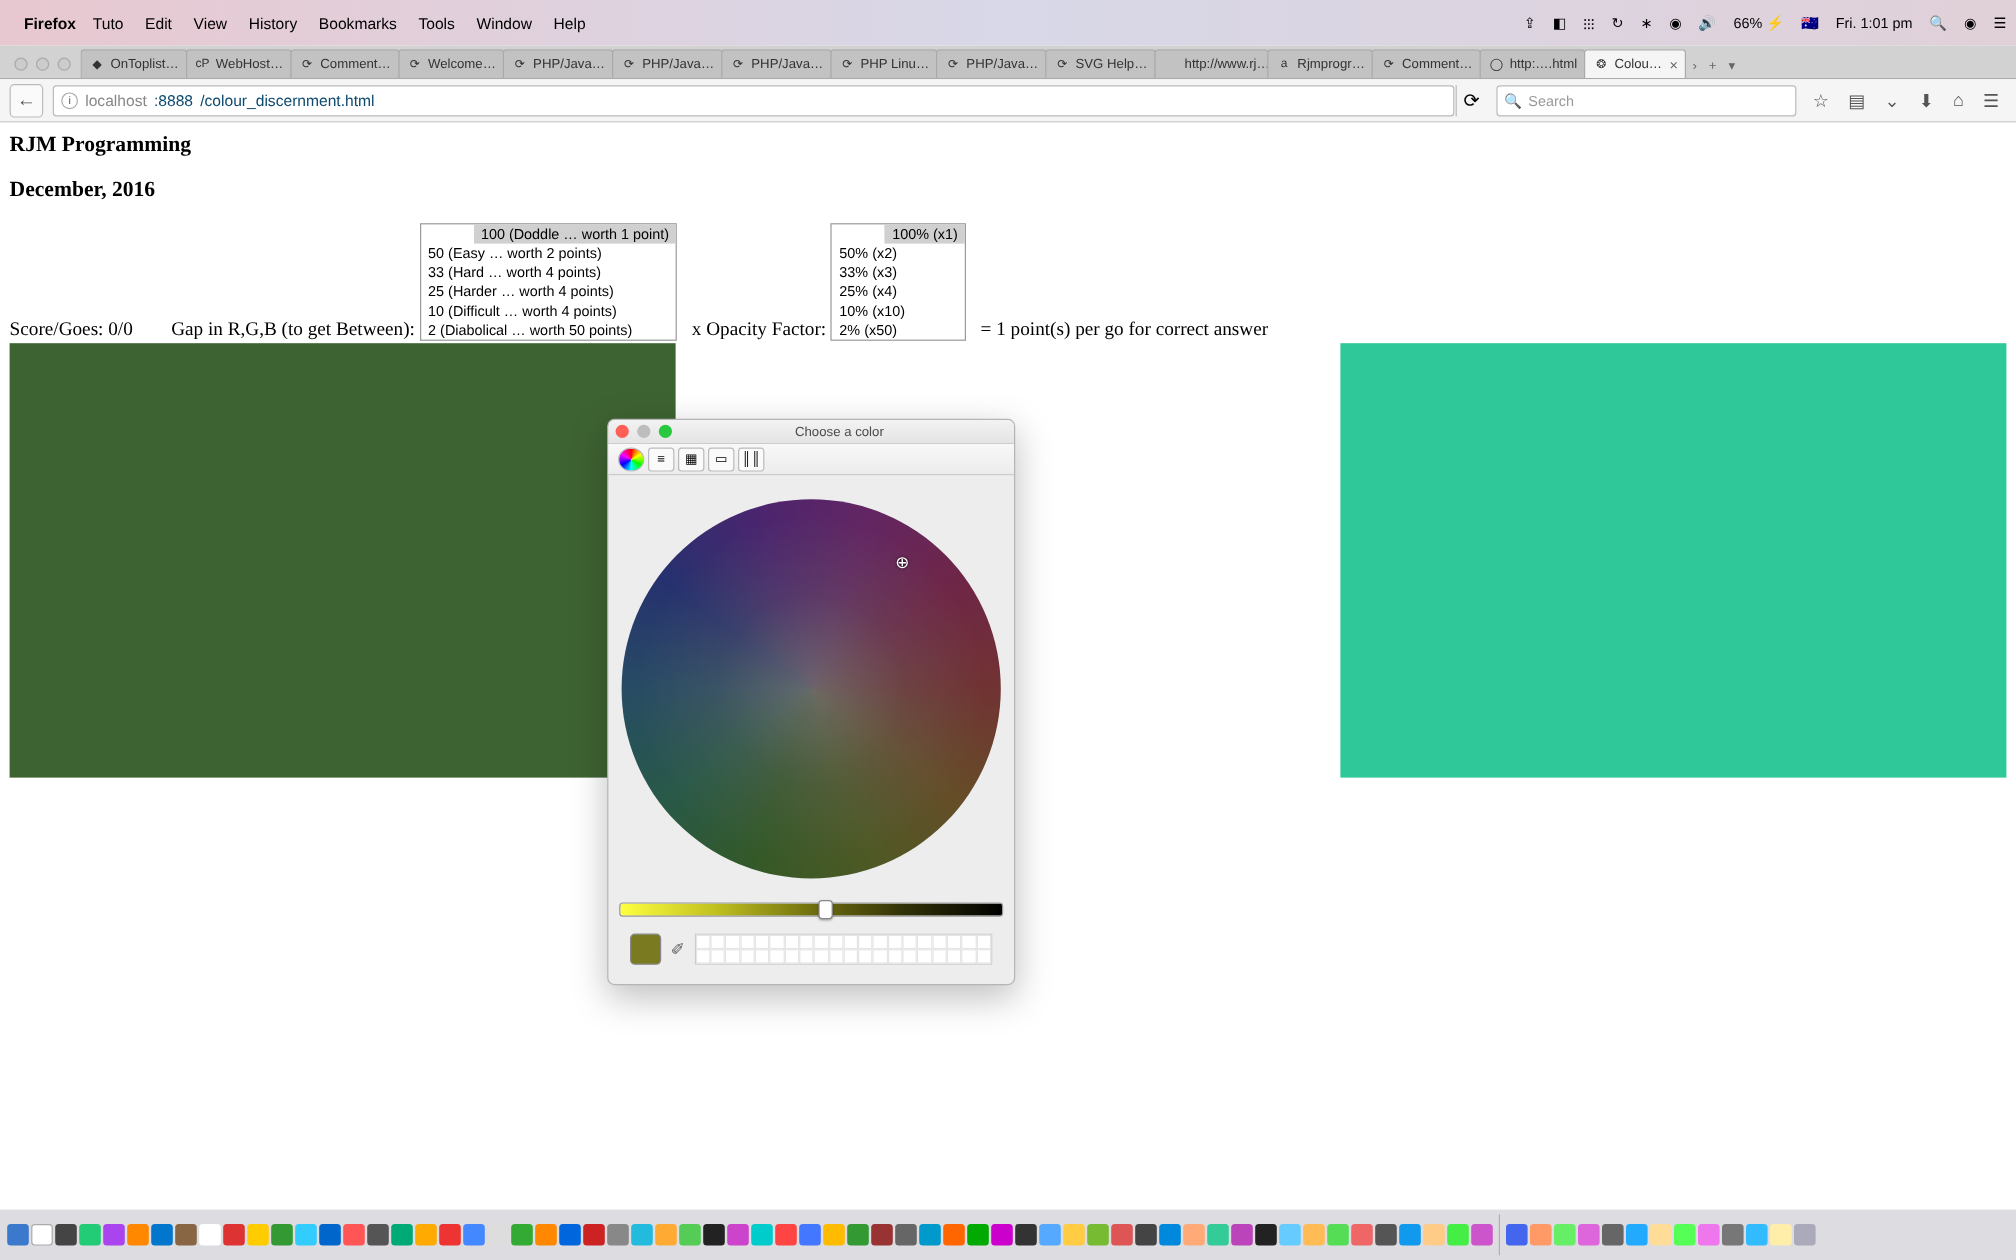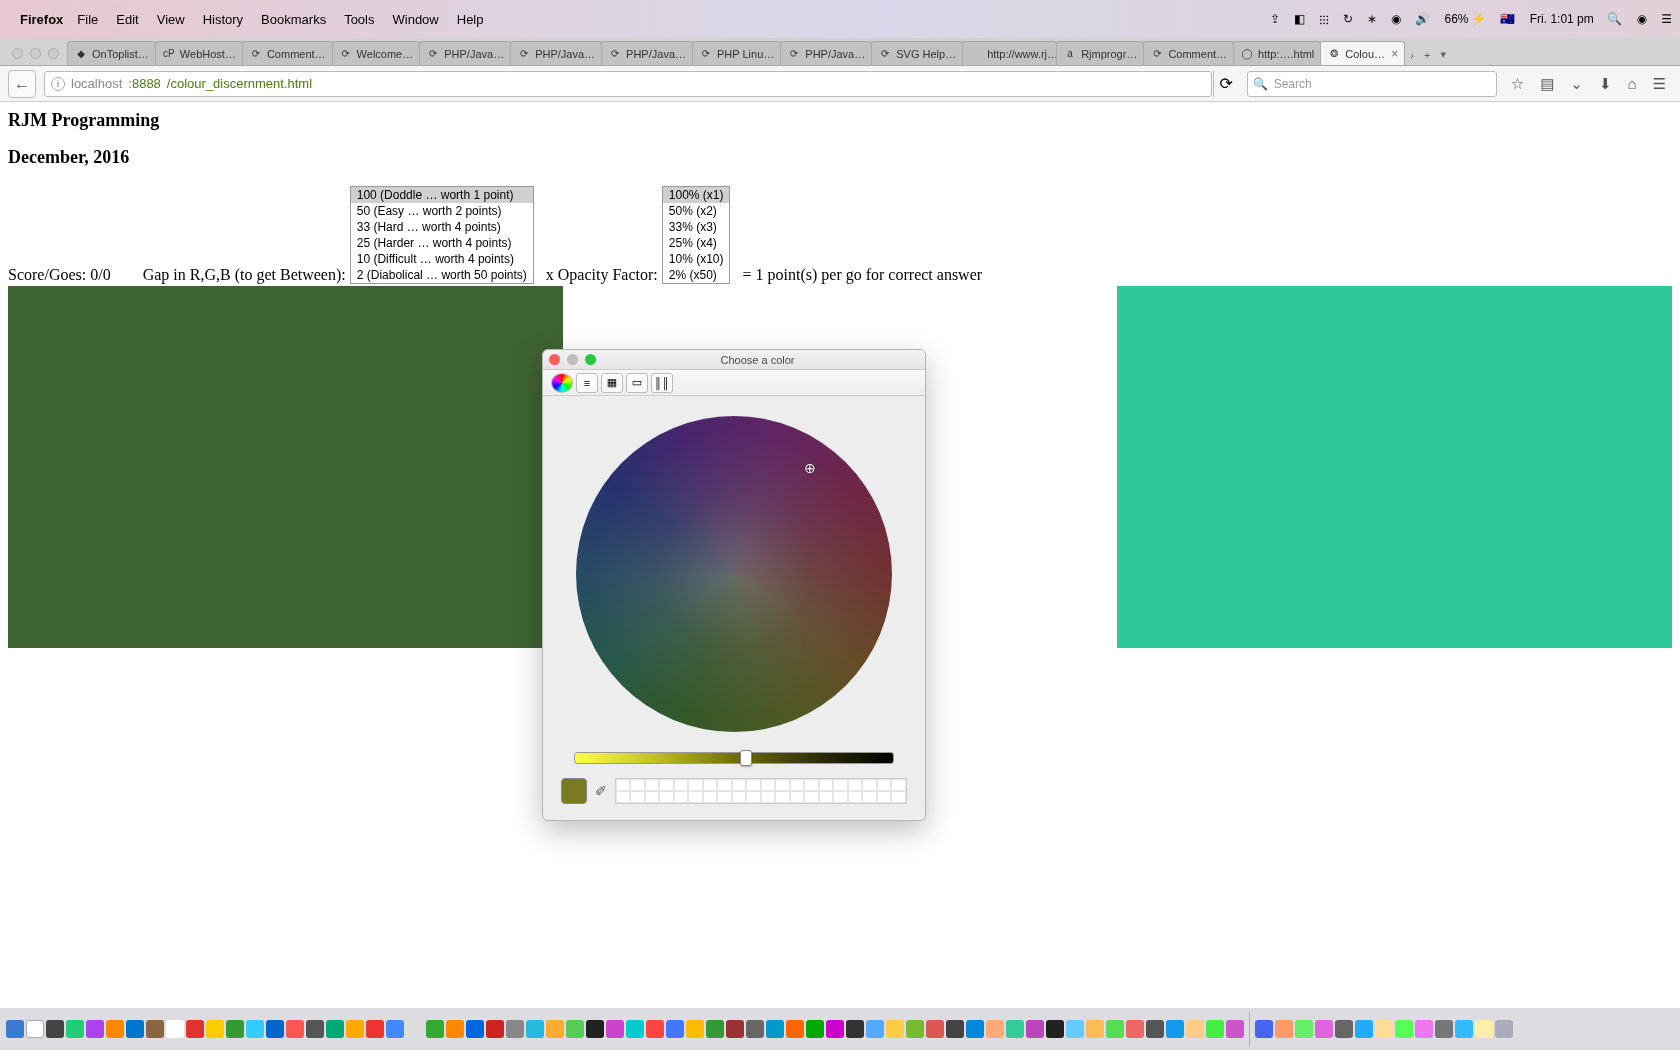--- a/index.html
+++ b/index.html
@@ -22,46 +22,46 @@
 .ff-tab.active { background: #f5f5f5; }
 .ff-tab .favicon { width: 14px; height: 14px; display: inline-flex; align-items: center; justify-content: center; font-size: 10px; flex-shrink: 0; }
 .ff-tab .tab-close { margin-left: auto; color: #666; font-size: 12px; }
 .ff-tab-actions { display: flex; align-items: center; padding: 0 10px 4px 6px; gap: 10px; color: #666; }
 
 
 .ff-nav { height: 36px; background: #f5f5f5; display: flex; align-items: center; padding: 0 8px; gap: 8px; border-bottom: 1px solid #ccc; font-family: -apple-system, sans-serif; }
 .ff-nav .back-btn { width: 28px; height: 28px; border: 1px solid #bbb; border-radius: 4px; display: flex; align-items: center; justify-content: center; font-size: 16px; color: #555; background: #fafafa; }
 .ff-nav .url-bar { flex: 1; height: 26px; border: 1px solid #bbb; border-radius: 3px; background: #fff; display: flex; align-items: center; padding: 0 6px; font-size: 13px; color: #555; gap: 6px; }
 .ff-nav .url-bar .url-text { color: #888; }
-.ff-nav .url-bar .url-path { color: #4d7c0f; }
+.ff-nav .url-bar .url-path { color: #0c4a6e; }
 .ff-nav .reload { width: 26px; height: 26px; border-left: 1px solid #bbb; display: flex; align-items: center; justify-content: center; margin-left: -7px; }
 .ff-nav .search-bar { width: 250px; height: 26px; border: 1px solid #bbb; border-radius: 3px; background: #fff; display: flex; align-items: center; padding: 0 6px; font-size: 12px; color: #999; gap: 5px; }
 .ff-nav .nav-icons { display: flex; gap: 16px; color: #555; font-size: 15px; padding: 0 6px; }
 
 
 .page { padding: 8px; font-family: "Times New Roman", serif; }
 .page h1 { font-size: 32px; font-weight: bold; color: #fff; text-shadow: 0 0 3px rgba(0,0,0,0.4), 1px 1px 2px rgba(0,0,0,0.3); margin-bottom: 18px; font-family: "Times New Roman", serif; }
 .page h3.sub1 { font-size: 18px; font-weight: bold; margin-bottom: 16px; }
 .page h3.sub2 { font-size: 18px; font-weight: bold; margin-bottom: 16px; }
 
 .game-table { width: 100%; border-collapse: collapse; table-layout: fixed; }
 .game-table th { font-weight: bold; font-size: 16px; text-align: center; padding: 4px 0 6px; }
 .controls-row { font-size: 16px; }
 .controls-row td { vertical-align: bottom; padding: 2px 0; }
 .controls-row .inline-label { white-space: nowrap; }
 .select-list { font-family: -apple-system, sans-serif; font-size: 12px; border: 1px solid #999; background: #fff; display: inline-block; vertical-align: bottom; }
 .select-list .opt { padding: 1px 6px; white-space: nowrap; cursor: default; }
-.select-list .opt.selected { background: #d0d0d0; }
+.select-list .opt.selected { background: #d0d0d0; margin-left: 44px; }
 
 .swatch-row td { padding: 0; }
 .swatch-left { background: #3e6332; height: 362px; }
 .swatch-right { background: #2fc899; height: 362px; }
 
 
-.color-picker { position: absolute; left: 542px; top: 349px; width: 384px; background: #ededed; border: 1px solid #b5b5b5; border-radius: 6px; box-shadow: 0 10px 30px rgba(0,0,0,0.25); font-family: -apple-system, sans-serif; font-size: 11px; }
+.color-picker { position: absolute; left: 506px; top: 349px; width: 340px; background: #ededed; border: 1px solid #b5b5b5; border-radius: 6px; box-shadow: 0 10px 30px rgba(0,0,0,0.25); font-family: -apple-system, sans-serif; font-size: 11px; }
 .cp-title { height: 20px; display: flex; align-items: center; padding: 0 6px; background: linear-gradient(#f3f3f3, #e4e4e4); border-radius: 6px 6px 0 0; border-bottom: 1px solid #ccc; }
 .cp-title .cp-lights { display: flex; gap: 7px; }
 .cp-title .cp-lights div { width: 11px; height: 11px; border-radius: 50%; }
 .cp-title .cp-red { background: #ff5f57; }
 .cp-title .cp-yel { background: #bdbdbd; }
 .cp-title .cp-grn { background: #28c940; }
 .cp-title .cp-text { flex: 1; text-align: center; color: #4a4a4a; }
 .cp-toolbar { height: 26px; background: linear-gradient(#f8f8f8, #ececec); border-bottom: 1px solid #ccc; display: flex; align-items: center; padding: 0 8px; gap: 3px; }
 .cp-tool { width: 22px; height: 20px; border: 1px solid #bbb; border-radius: 3px; background: #fafafa; display: flex; align-items: center; justify-content: center; font-size: 11px; }
 .cp-body { padding: 20px 16px 10px; display: flex; flex-direction: column; align-items: center; }
@@ -81,21 +81,21 @@
 .dock { position: absolute; bottom: 0; left: 0; right: 0; height: 42px; background: rgba(210,210,215,0.75); display: flex; align-items: center; padding: 2px 6px; gap: 2px; overflow: hidden; }
 .dock .app { width: 18px; height: 18px; border-radius: 3px; flex-shrink: 0; }
 .dock .sep { width: 1px; height: 34px; background: rgba(0,0,0,0.2); margin: 0 3px; }
 </style>
 </head>
 <body>
 
 <div class="mac-menubar">
   <span class="apple-logo"></span>
   <span class="app-name">Firefox</span>
-  <span class="menu-item">File</span>
+  <span class="menu-item">Tuto</span>
   <span class="menu-item">Edit</span>
   <span class="menu-item">View</span>
   <span class="menu-item">History</span>
   <span class="menu-item">Bookmarks</span>
   <span class="menu-item">Tools</span>
   <span class="menu-item">Window</span>
   <span class="menu-item">Help</span>
   <div class="right-status">
     <span>⇪</span>
     <span>◧</span>

